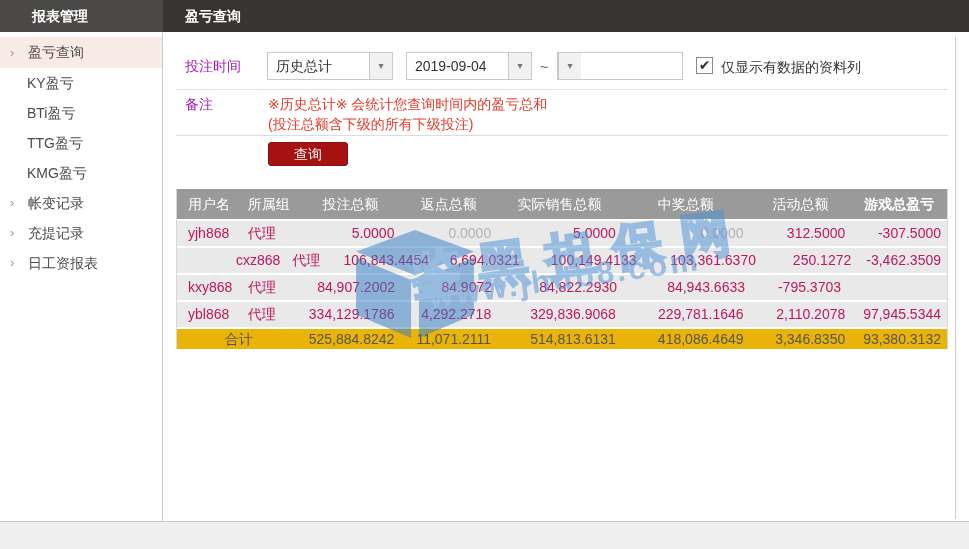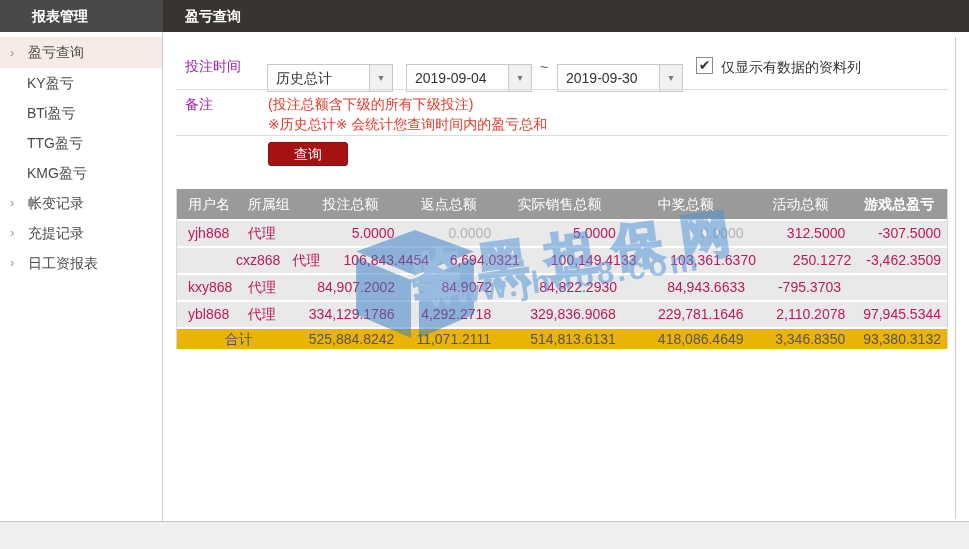--- a/index.html
+++ b/index.html
@@ -19,21 +19,21 @@
   .side-item .chev { position:absolute; left:10px; top:0; color:#999; font-size:13px; }
 
   
   .main { position:absolute; left:163px; top:32px; width:806px; height:489px; background:#fff; }
   .vline-right { position:absolute; left:792px; top:5px; width:1px; height:482px; background:#ccc; }
 
   .form-label { position:absolute; font-size:14px; color:#a21caf; white-space:nowrap; }
   .lbl-bet { left:22px; top:26px; }
   .lbl-remark { left:22px; top:64px; }
 
-  .select { position:absolute; height:28px; width:126px; border:1px solid #c8c8c8; background:#fff; display:flex; cursor:pointer;margin-top:12px; }
+  .select { position:absolute; height:28px; width:126px; border:1px solid #c8c8c8; background:#fff; display:flex; cursor:pointer; }
   .select .val { flex:1; font-size:14px; color:#333; line-height:26px; padding-left:8px; white-space:nowrap; overflow:hidden; }
   .select .btn { width:23px; border-left:1px solid #c8c8c8; background:#f1f1f1; color:#777; text-align:center; line-height:26px; font-size:10px; }
   #sel-period { left:104px; top:20px; }
   #sel-from   { left:243px; top:20px; }
   #sel-to     { left:394px; top:20px; }
   .tilde { position:absolute; left:377px; top:27px; font-size:14px; color:#555; }
 
   .checkbox { position:absolute; left:533px; top:25px; width:17px; height:17px; border:1px solid #8a8a8a; background:#fff; text-align:center; line-height:15px; font-size:14px; font-weight:bold; color:#333; cursor:pointer; }
   .check-label { position:absolute; left:558px; top:27px; font-size:14px; color:#333; white-space:nowrap; }
 
@@ -104,33 +104,32 @@
     <div class="select" id="sel-period">
       <span class="val">历史总计</span>
       <span class="btn">▾</span>
     </div>
     <div class="select" id="sel-from">
       <span class="val">2019-09-04</span>
       <span class="btn">▾</span>
     </div>
     <span class="tilde">~</span>
     <div class="select" id="sel-to">
-      <span class="val">2019-09-30</span>
       <span class="btn">▾</span>
     </div>
 
     <span class="checkbox" id="only-data-checkbox">✔</span>
     <span class="check-label">仅显示有数据的资料列</span>
 
     <div class="hr hr1"></div>
 
     <span class="form-label lbl-remark">备注</span>
     <div class="remark">
+      <div>※历史总计※ 会统计您查询时间内的盈亏总和</div>
       <div>(投注总额含下级的所有下级投注)</div>
-      <div>※历史总计※ 会统计您查询时间内的盈亏总和</div>
     </div>
 
     <div class="hr hr2"></div>
 
     <div class="query-btn">查询</div>
 
     <div class="table">
       <div class="t-head" id="t-head">
           <span class="cell left0" style="width: 64px;">用户名</span>
           <span class="cell left1" style="width: 60px;">所属组</span>

